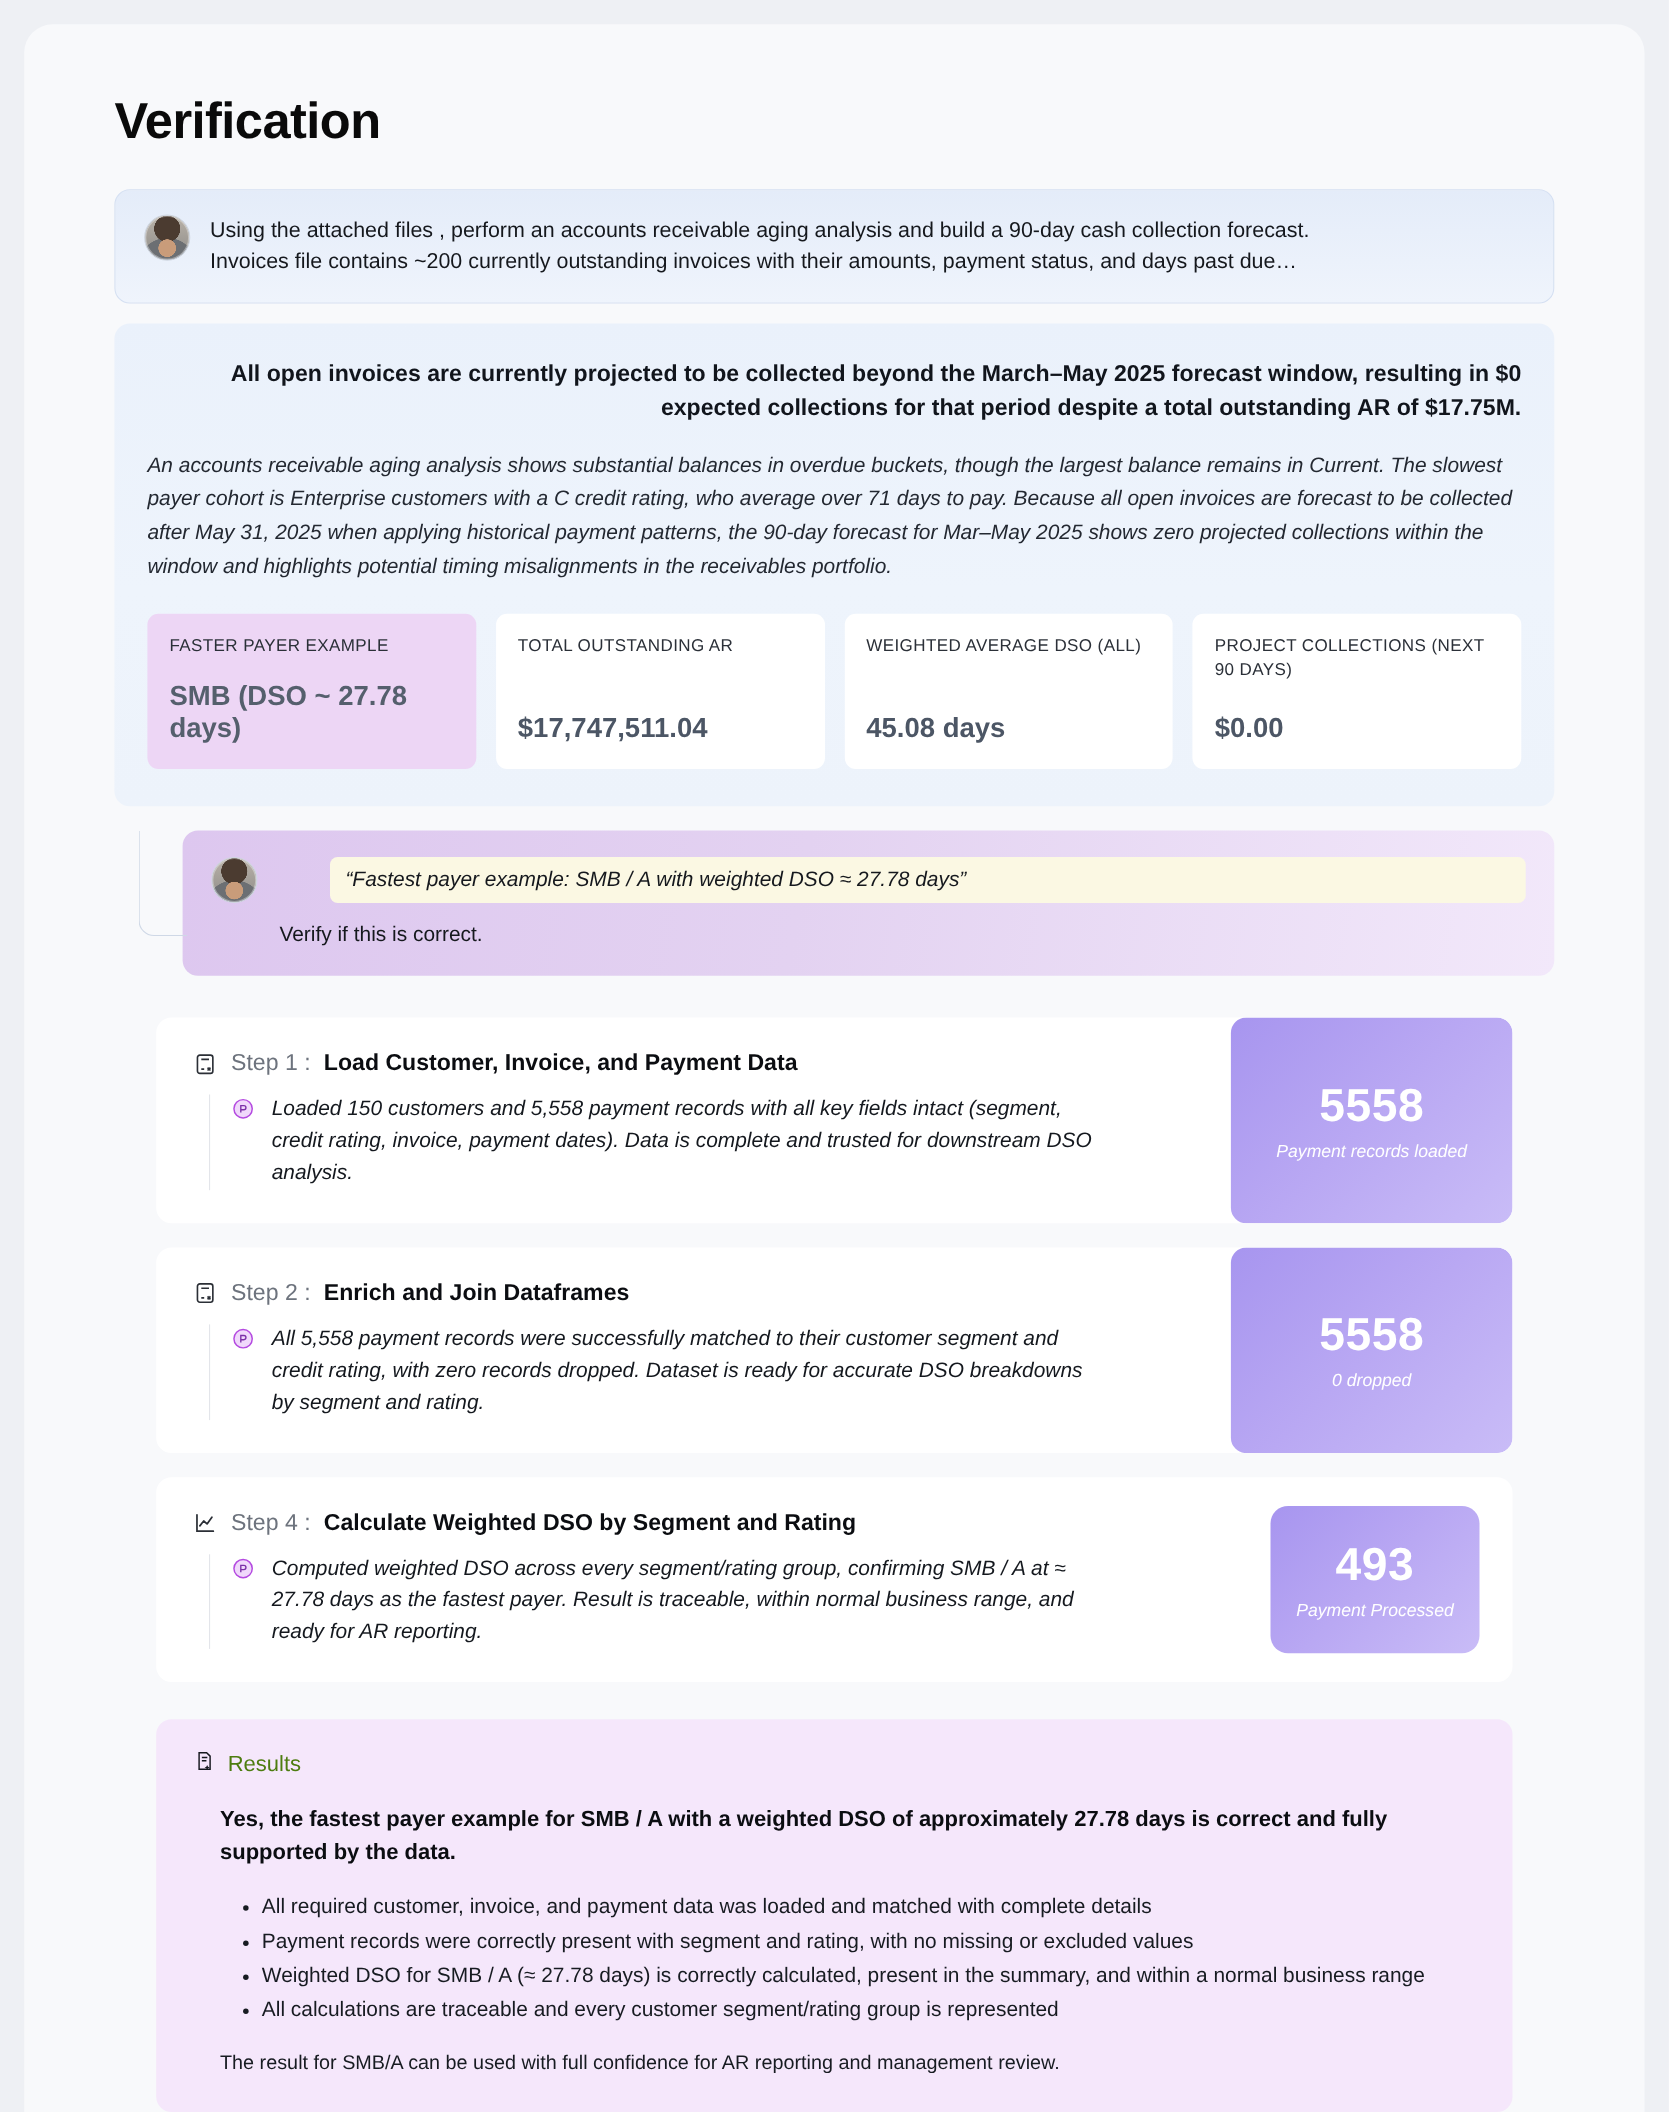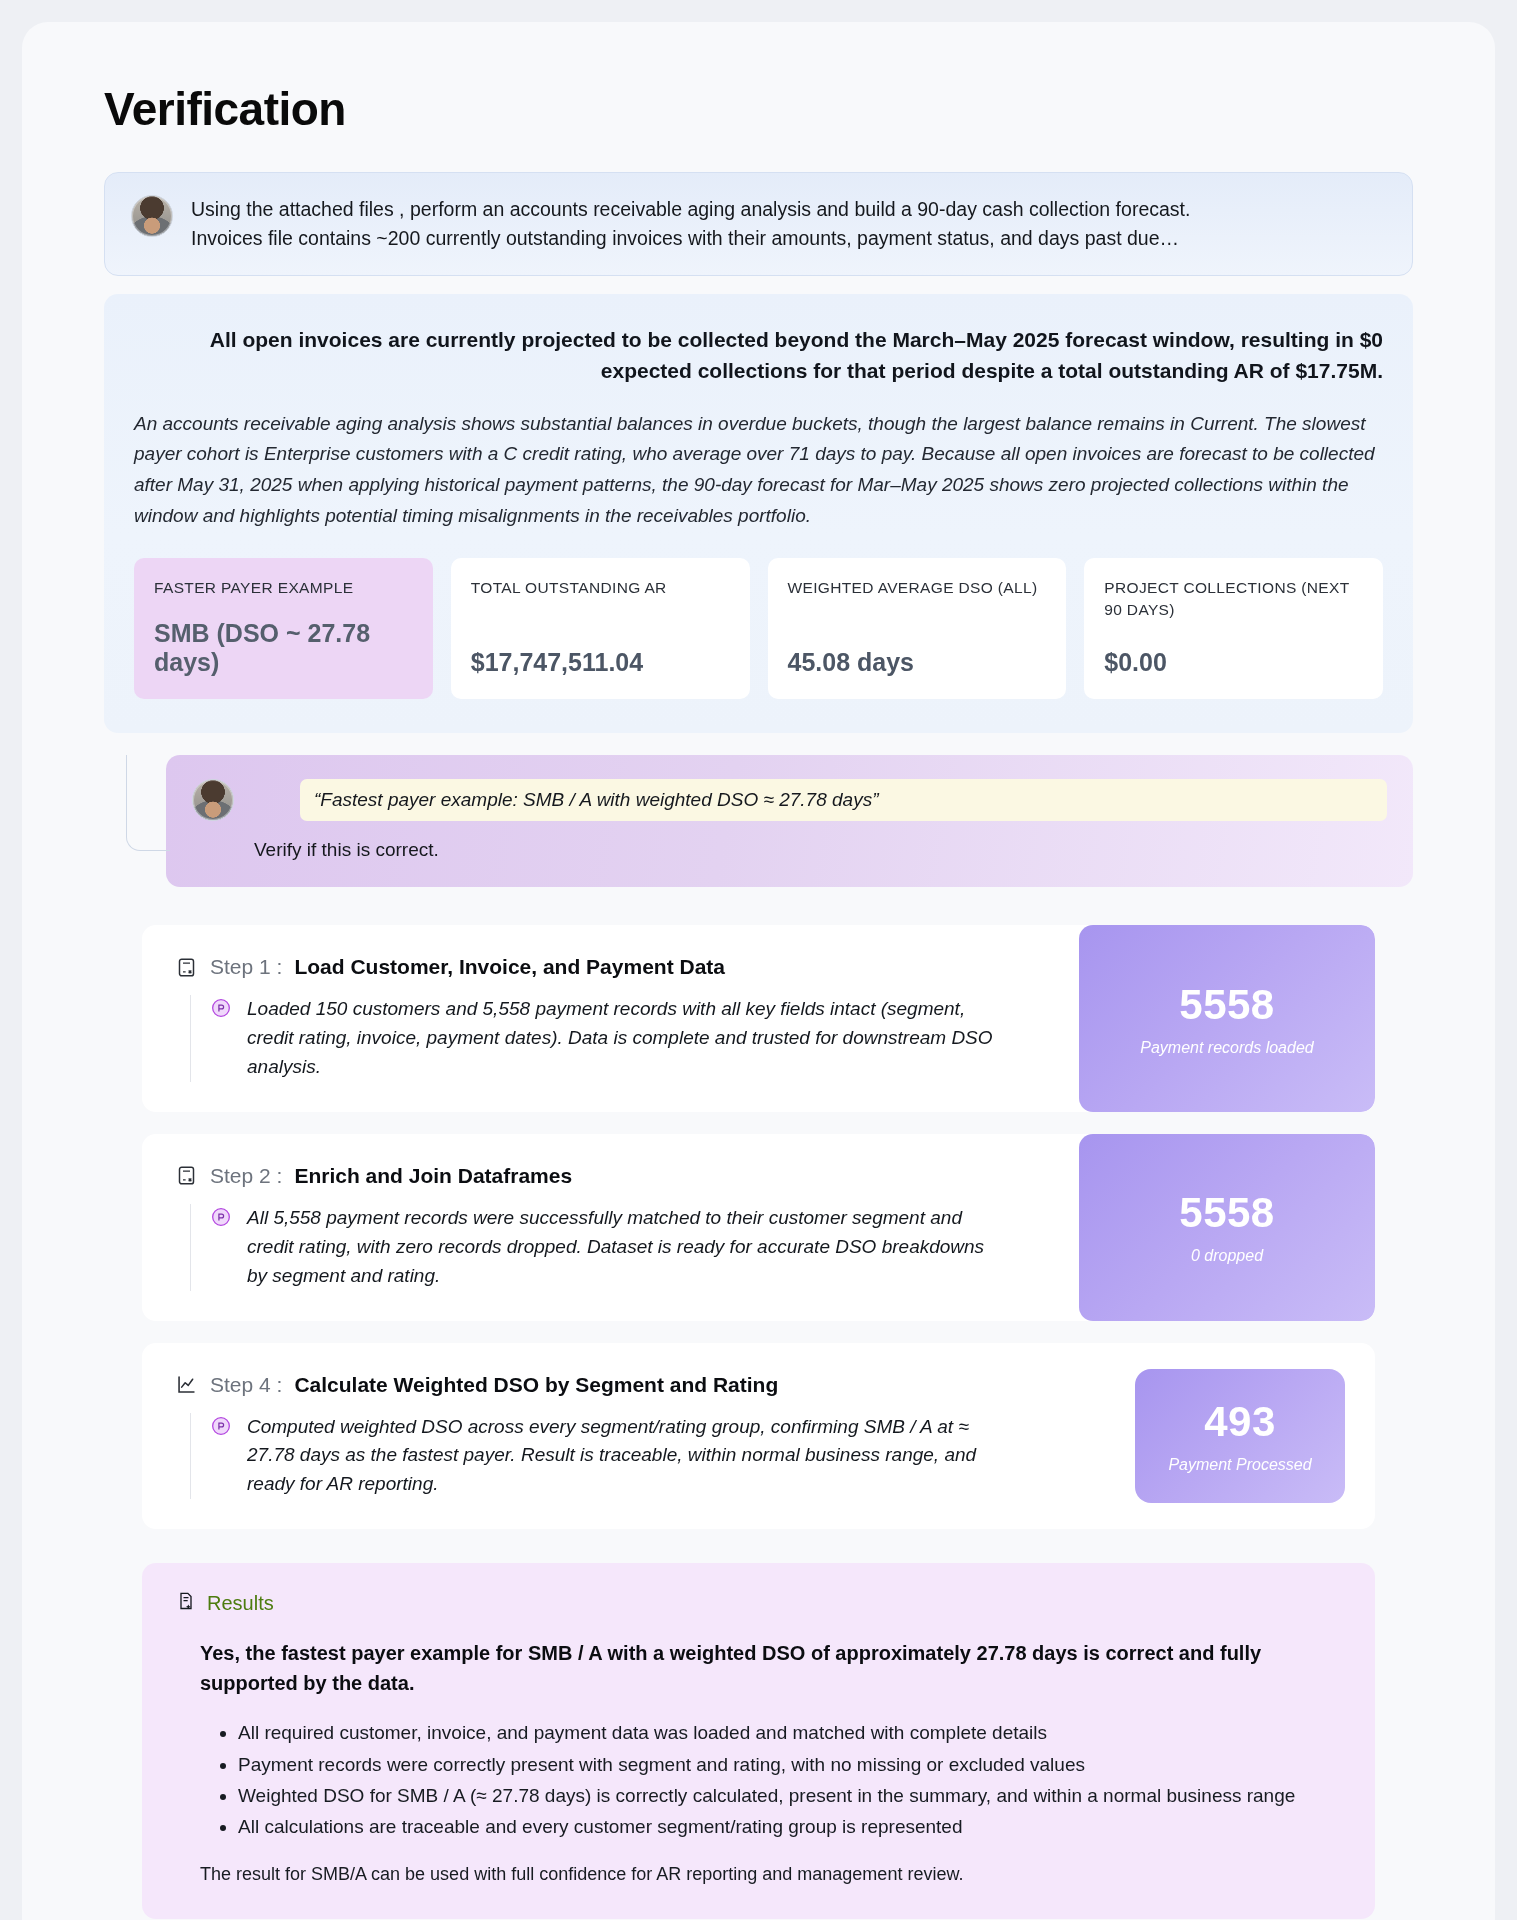--- a/index.html
+++ b/index.html
@@ -189,31 +189,31 @@
   .bullet-icon { flex: 0 0 22px; margin-top: 3px; line-height: 0; }
   .step-text {
     font-size: 19px;
     font-style: italic;
     line-height: 1.52;
     color: #14181e;
     max-width: 760px;
   }
   .step-badge {
     flex: 0 0 auto;
-    width: 296px;
+    width: 256px;
     margin: 0;
     background: linear-gradient(135deg,#a795ef 0%, #b9a8f3 50%, #c9bcf7 100%);
     color: #fff;
     display: flex;
     flex-direction: column;
     align-items: center;
     justify-content: center;
     border-radius: 14px;
   }
-  .step-badge.inset { width: 210px; margin: 26px 30px 26px 0; border-radius: 16px; }
+  .step-badge.inset { width: 190px; margin: 26px 30px 26px 0; border-radius: 16px; }
   .badge-num { font-size: 42px; font-weight: bold; letter-spacing: .5px; }
   .badge-cap { font-size: 16px; font-style: italic; margin-top: 10px; }
 
   
   .results {
     background: #f5e7fb;
     border-radius: 14px;
     margin: 34px 38px 0 38px;
     padding: 28px 34px 34px 34px;
   }

